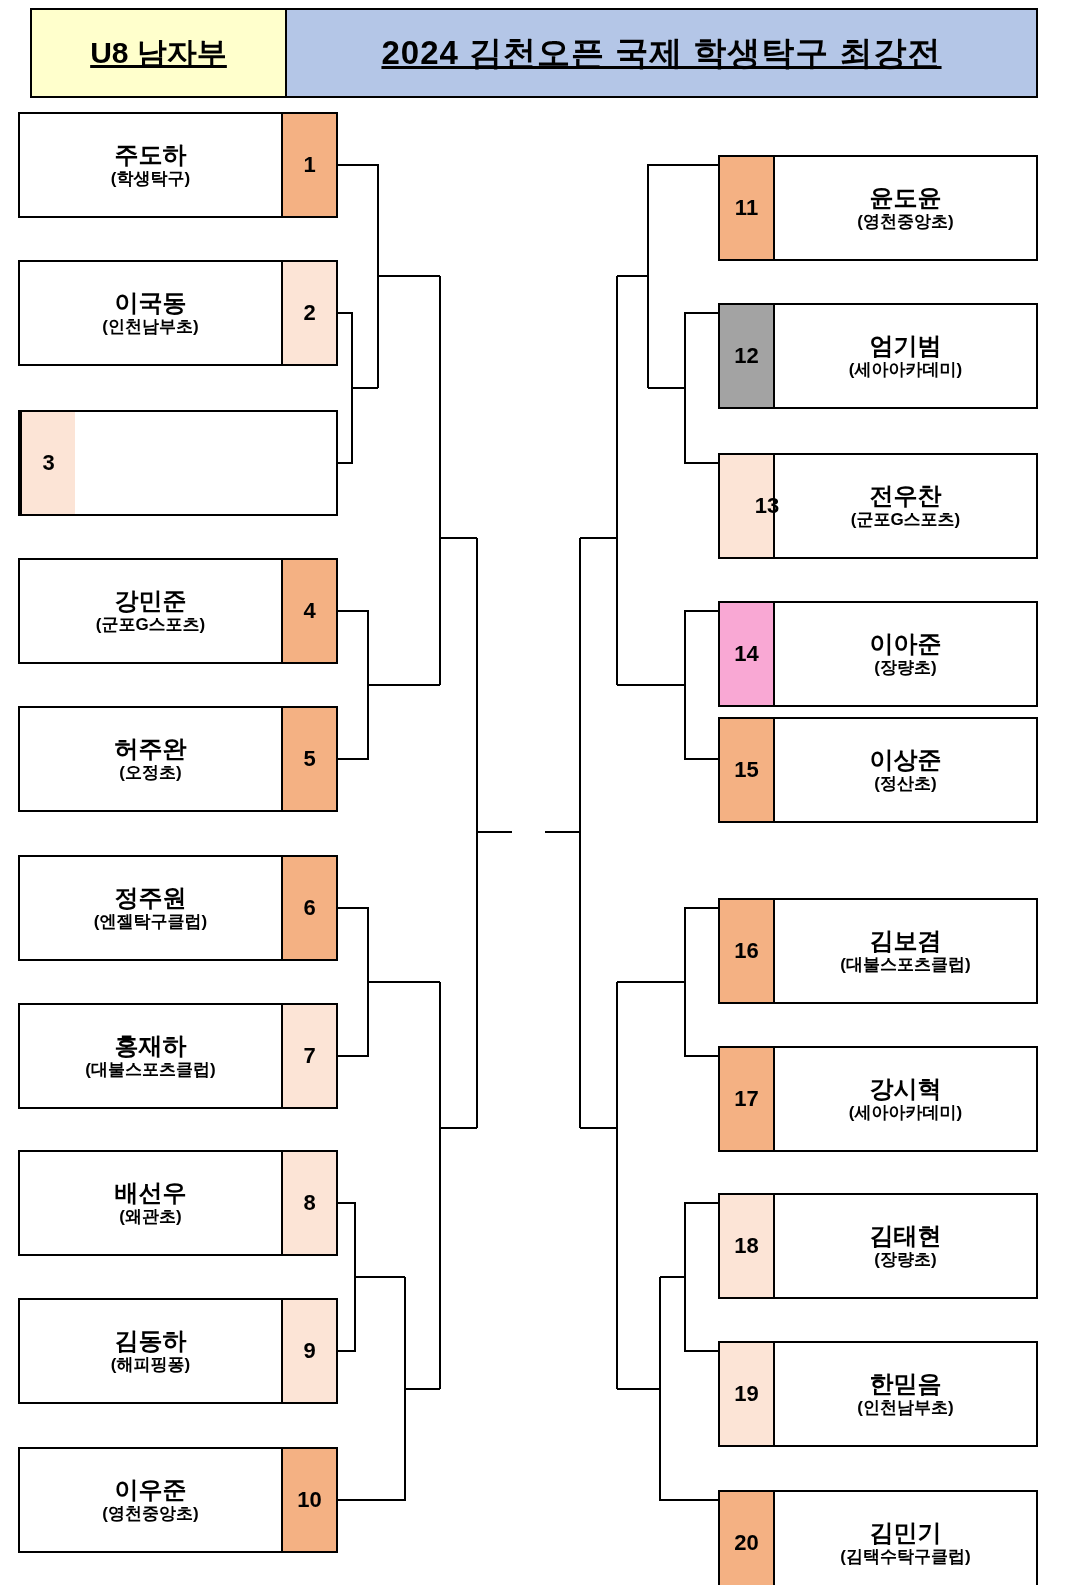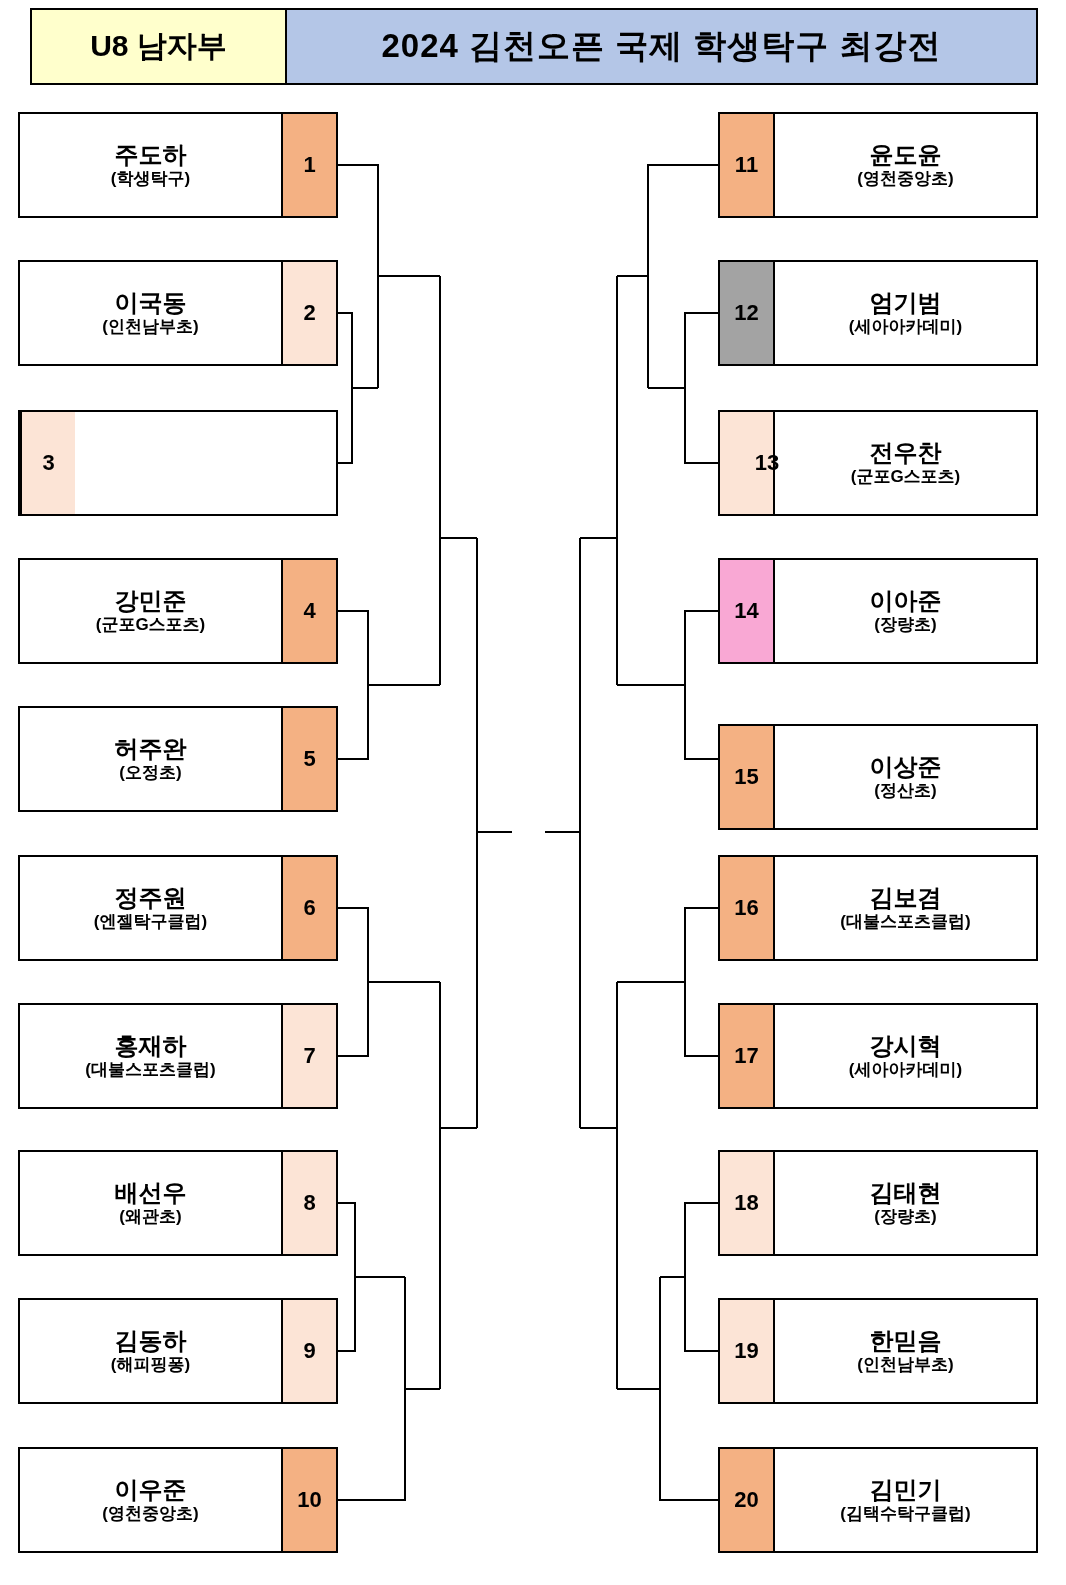--- a/index.html
+++ b/index.html
@@ -2,27 +2,27 @@
 <html lang="ko"><head>
 <meta charset="utf-8">
 <style>
   * { margin:0; padding:0; box-sizing:border-box; }
   html,body { background:#ffffff; }
   body { font-family:"Liberation Sans","DejaVu Sans",sans-serif; color:#000; }
   .stage { position:relative; width:1066px; height:1585px; background:#fff; overflow:hidden; }
 
   svg.lines { position:absolute; left:0; top:0; pointer-events:none; }
 
-  .header { position:absolute; left:30px; top:8px; width:1008px; height:77px; display:flex; border:2.5px solid #000; background:#d946ef; }
+  .header { position:absolute; left:30px; top:8px; width:1008px; height:90px; display:flex; border:2.5px solid #000; background:#d946ef;text-decoration:underline; }
   .division { width:255px; display:flex; align-items:center; justify-content:center; font-weight:bold; font-size:30px; border-right:2.5px solid #000; }
   .title { flex:1; display:flex; align-items:center; justify-content:center; font-weight:bold; font-size:33px; letter-spacing:1px; }
 
   .entry { position:absolute; width:320px; height:106px; display:flex; background:#fff; border:2px solid #000; }
   .entry.left  { left:18px; }
-  .entry.right { left:718px; }
+  .entry.right { left:718px;margin-top:43px; }
   .name-cell { flex:1; display:flex; flex-direction:column; align-items:center; justify-content:center; gap:3px; }
   .player-name { font-size:24px; font-weight:bold; line-height:1; }
   .player-school { font-size:17px; font-weight:bold; line-height:1; }
   .seed-cell { width:55px; display:flex; align-items:center; justify-content:center; font-size:22px; font-weight:bold; }
   .entry.left  .seed-cell { border-left:2px solid #000; }
   .entry.right .seed-cell { border-right:2px solid #000; }
 </style>
 </head>
 <body>
 
@@ -175,21 +175,21 @@
   </div>
 
   <div class="entry right" style="top:558px">
     <div class="seed-cell" style="background: #f9a8d4;">14</div>
     <div class="name-cell">
       <div class="player-name">이아준</div>
       <div class="player-school">(장량초)</div>
     </div>
   </div>
 
-  <div class="entry right" style="top:724px">
+  <div class="entry right" style="top:674px">
     <div class="seed-cell" style="background: rgb(244, 177, 131);">15</div>
     <div class="name-cell">
       <div class="player-name">이상준</div>
       <div class="player-school">(정산초)</div>
     </div>
   </div>
 
   <div class="entry right" style="top:855px">
     <div class="seed-cell" style="background: rgb(244, 177, 131);">16</div>
     <div class="name-cell">

